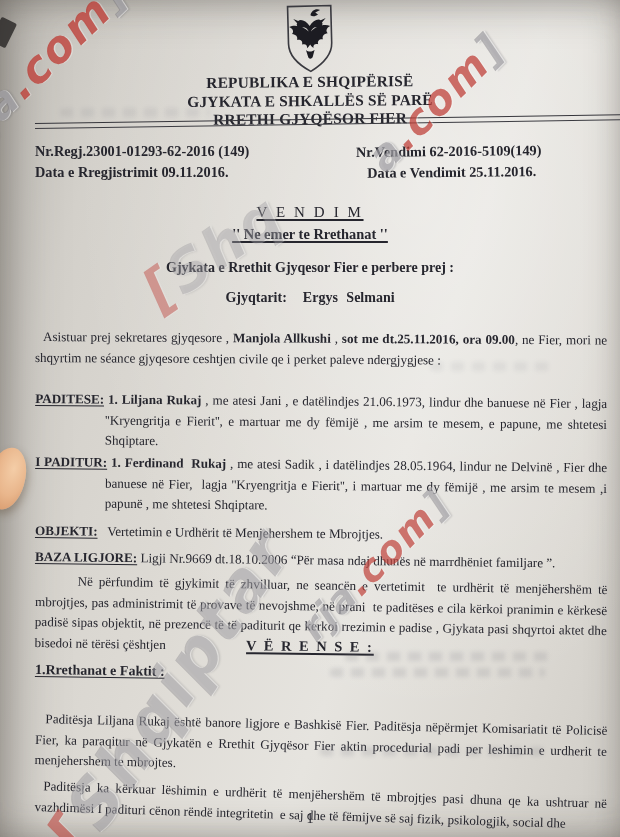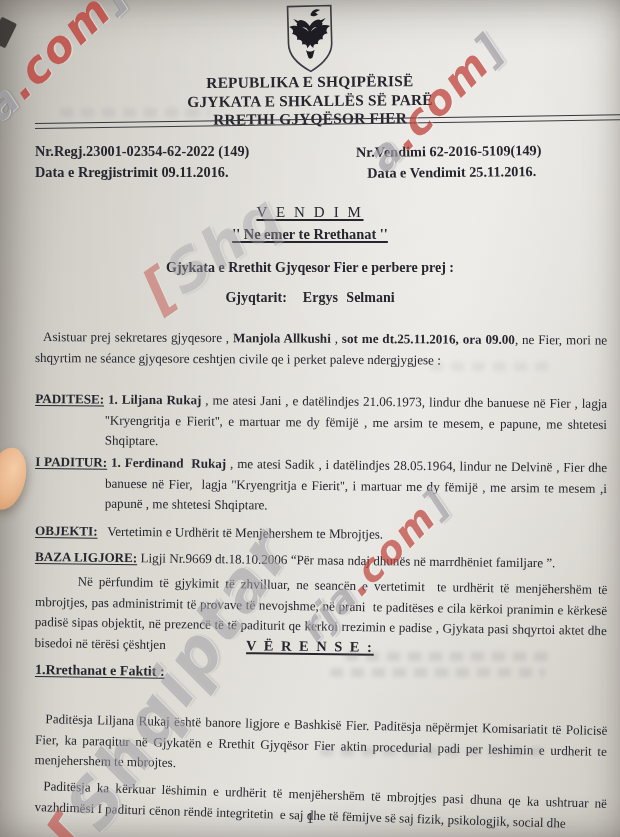--- a/index.html
+++ b/index.html
@@ -98,21 +98,21 @@
 
     <div class="abs center hdr">
       <div>REPUBLIKA E SHQIPËRISË</div>
       <div>GJYKATA E SHKALLËS SË PARË</div>
       <div>RRETHI GJYQËSOR FIER</div>
     </div>
 
     <div class="abs rule"></div>
 
     <div class="abs case-left">
-      <div>Nr.Regj.23001-02354-62-2022 (149)</div>
+      <div>Nr.Regj.23001-01293-62-2016 (149)</div>
       <div>Data e Rregjistrimit 09.11.2016.</div>
     </div>
     <div class="abs case-right">
       <div>Nr.Vendimi 62-2016-5109(149)</div>
       <div class="l2">Data e Vendimit 25.11.2016.</div>
     </div>
 
     <div class="abs center title"><span class="u">V E N D I M</span></div>
     <div class="abs center subtitle"><span class="u">'' Ne emer te Rrethanat ''</span></div>
 

